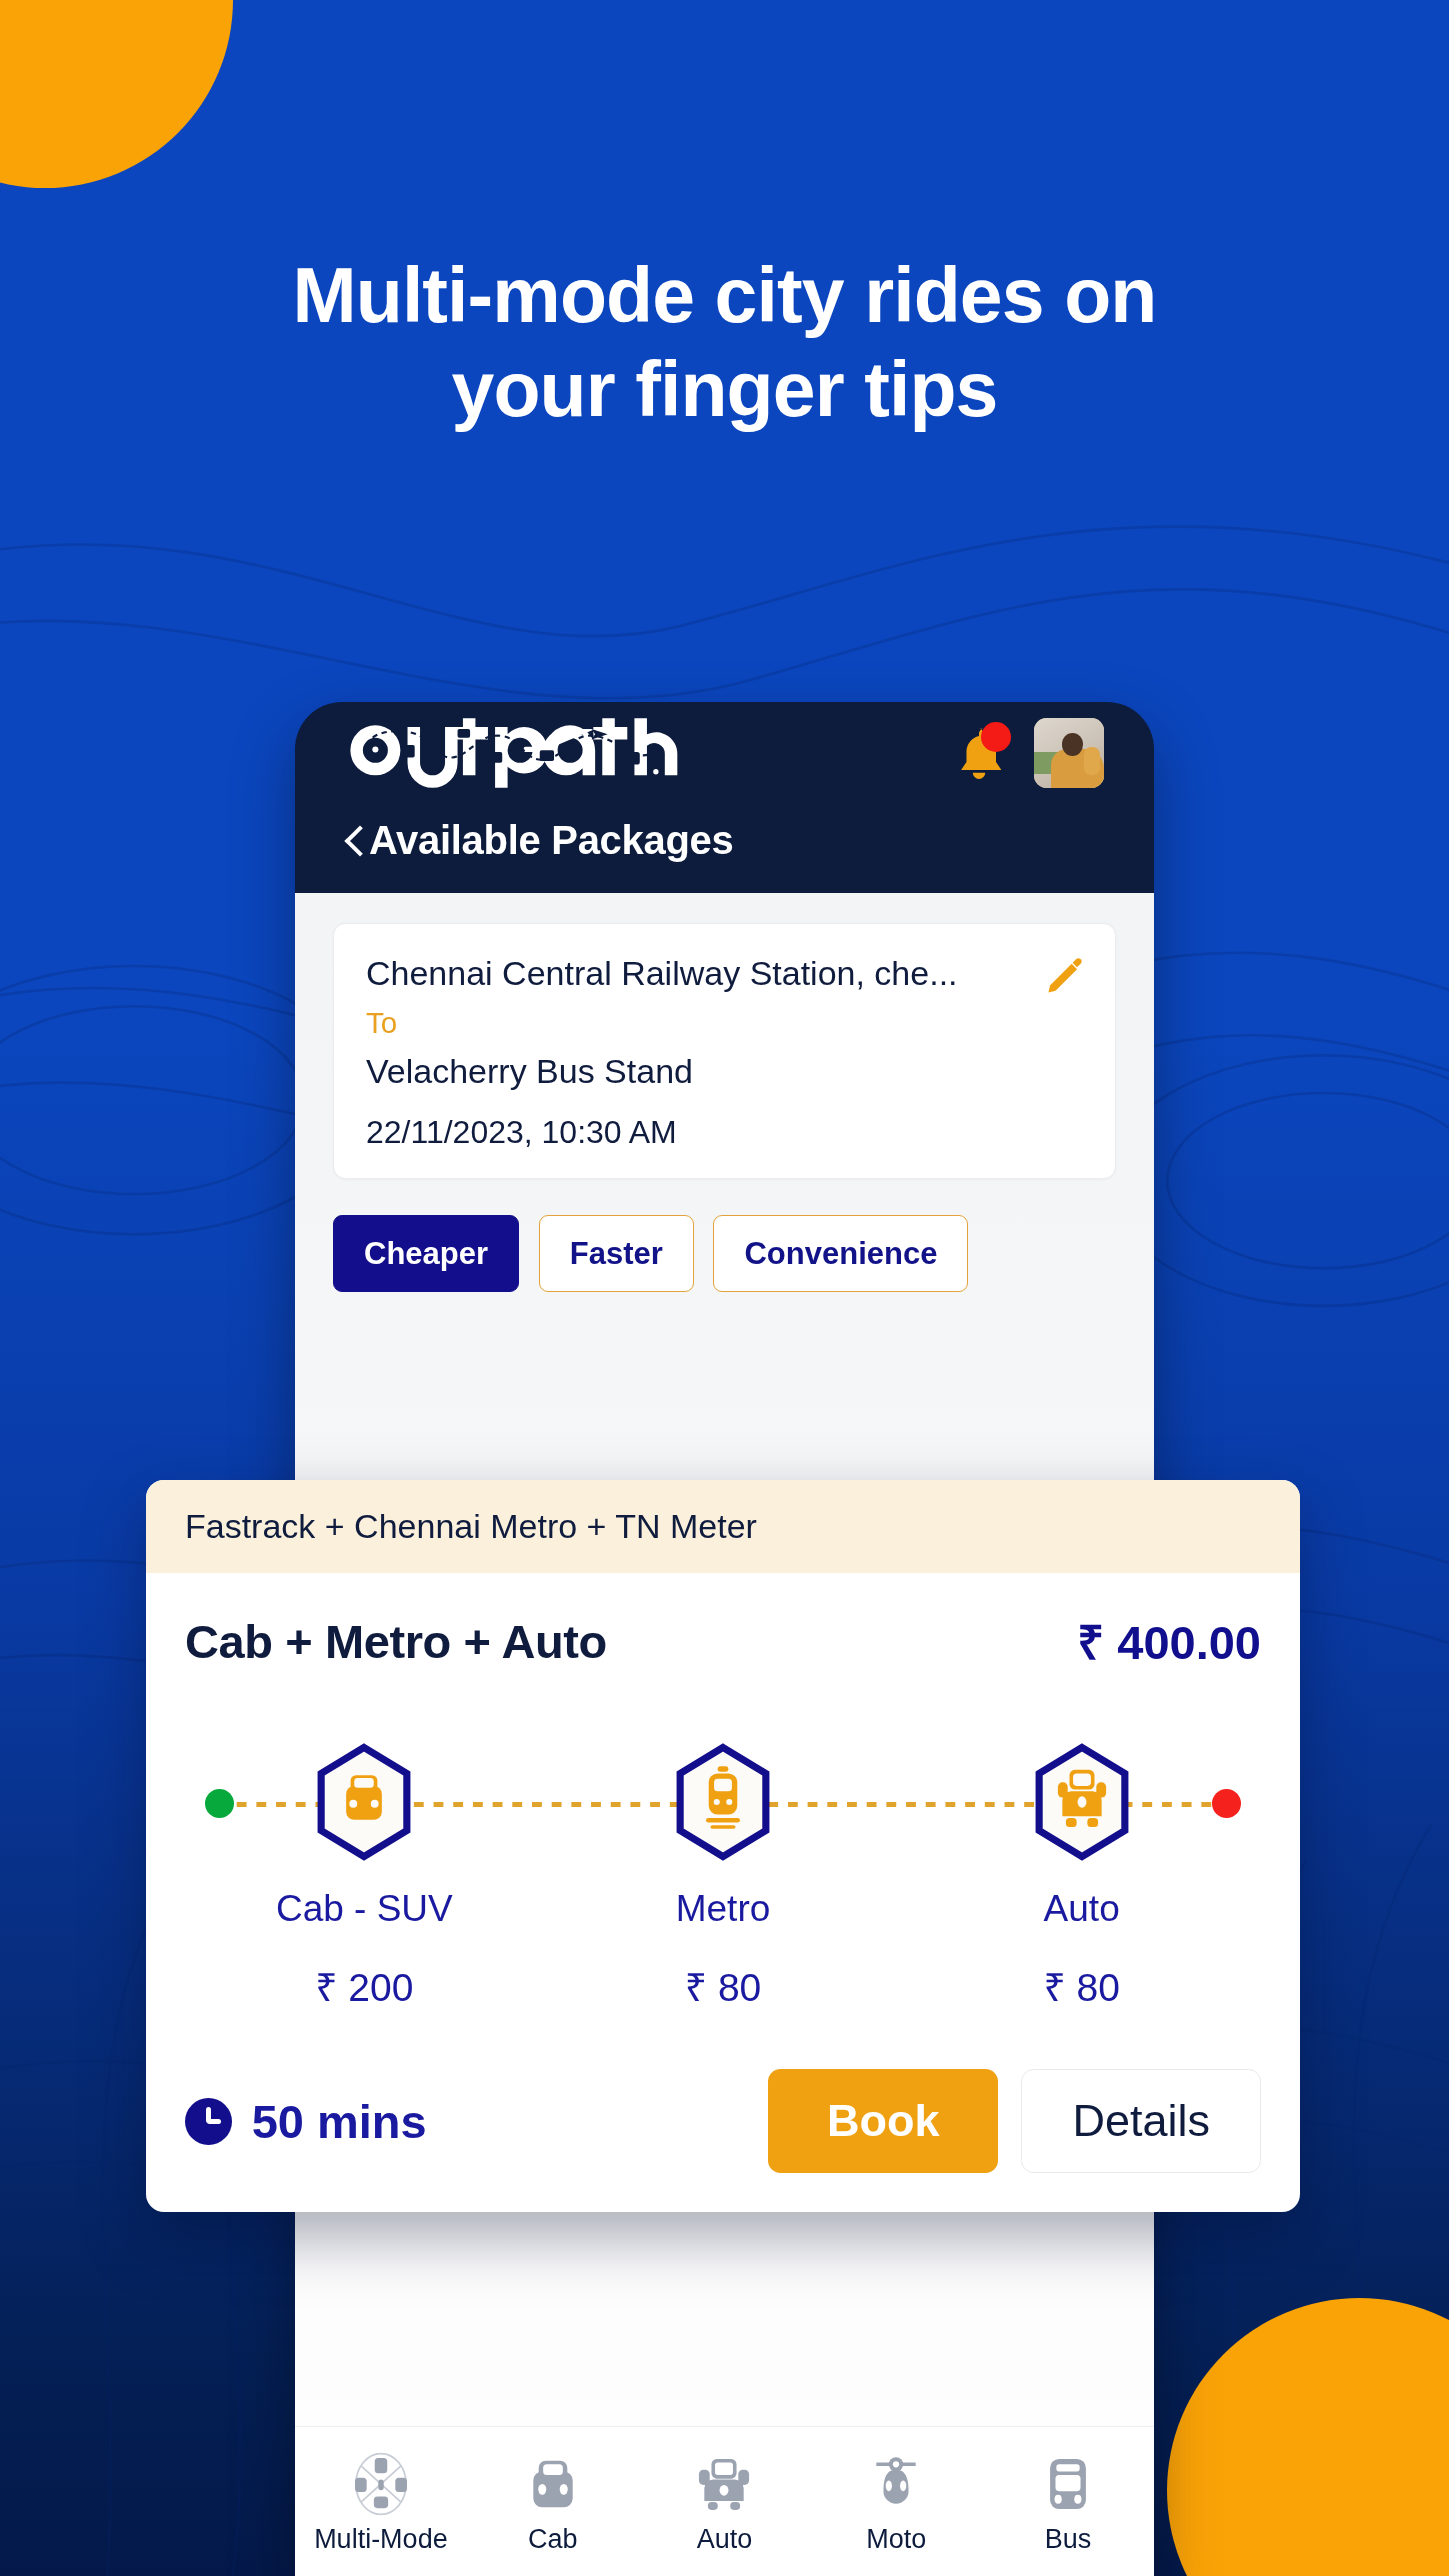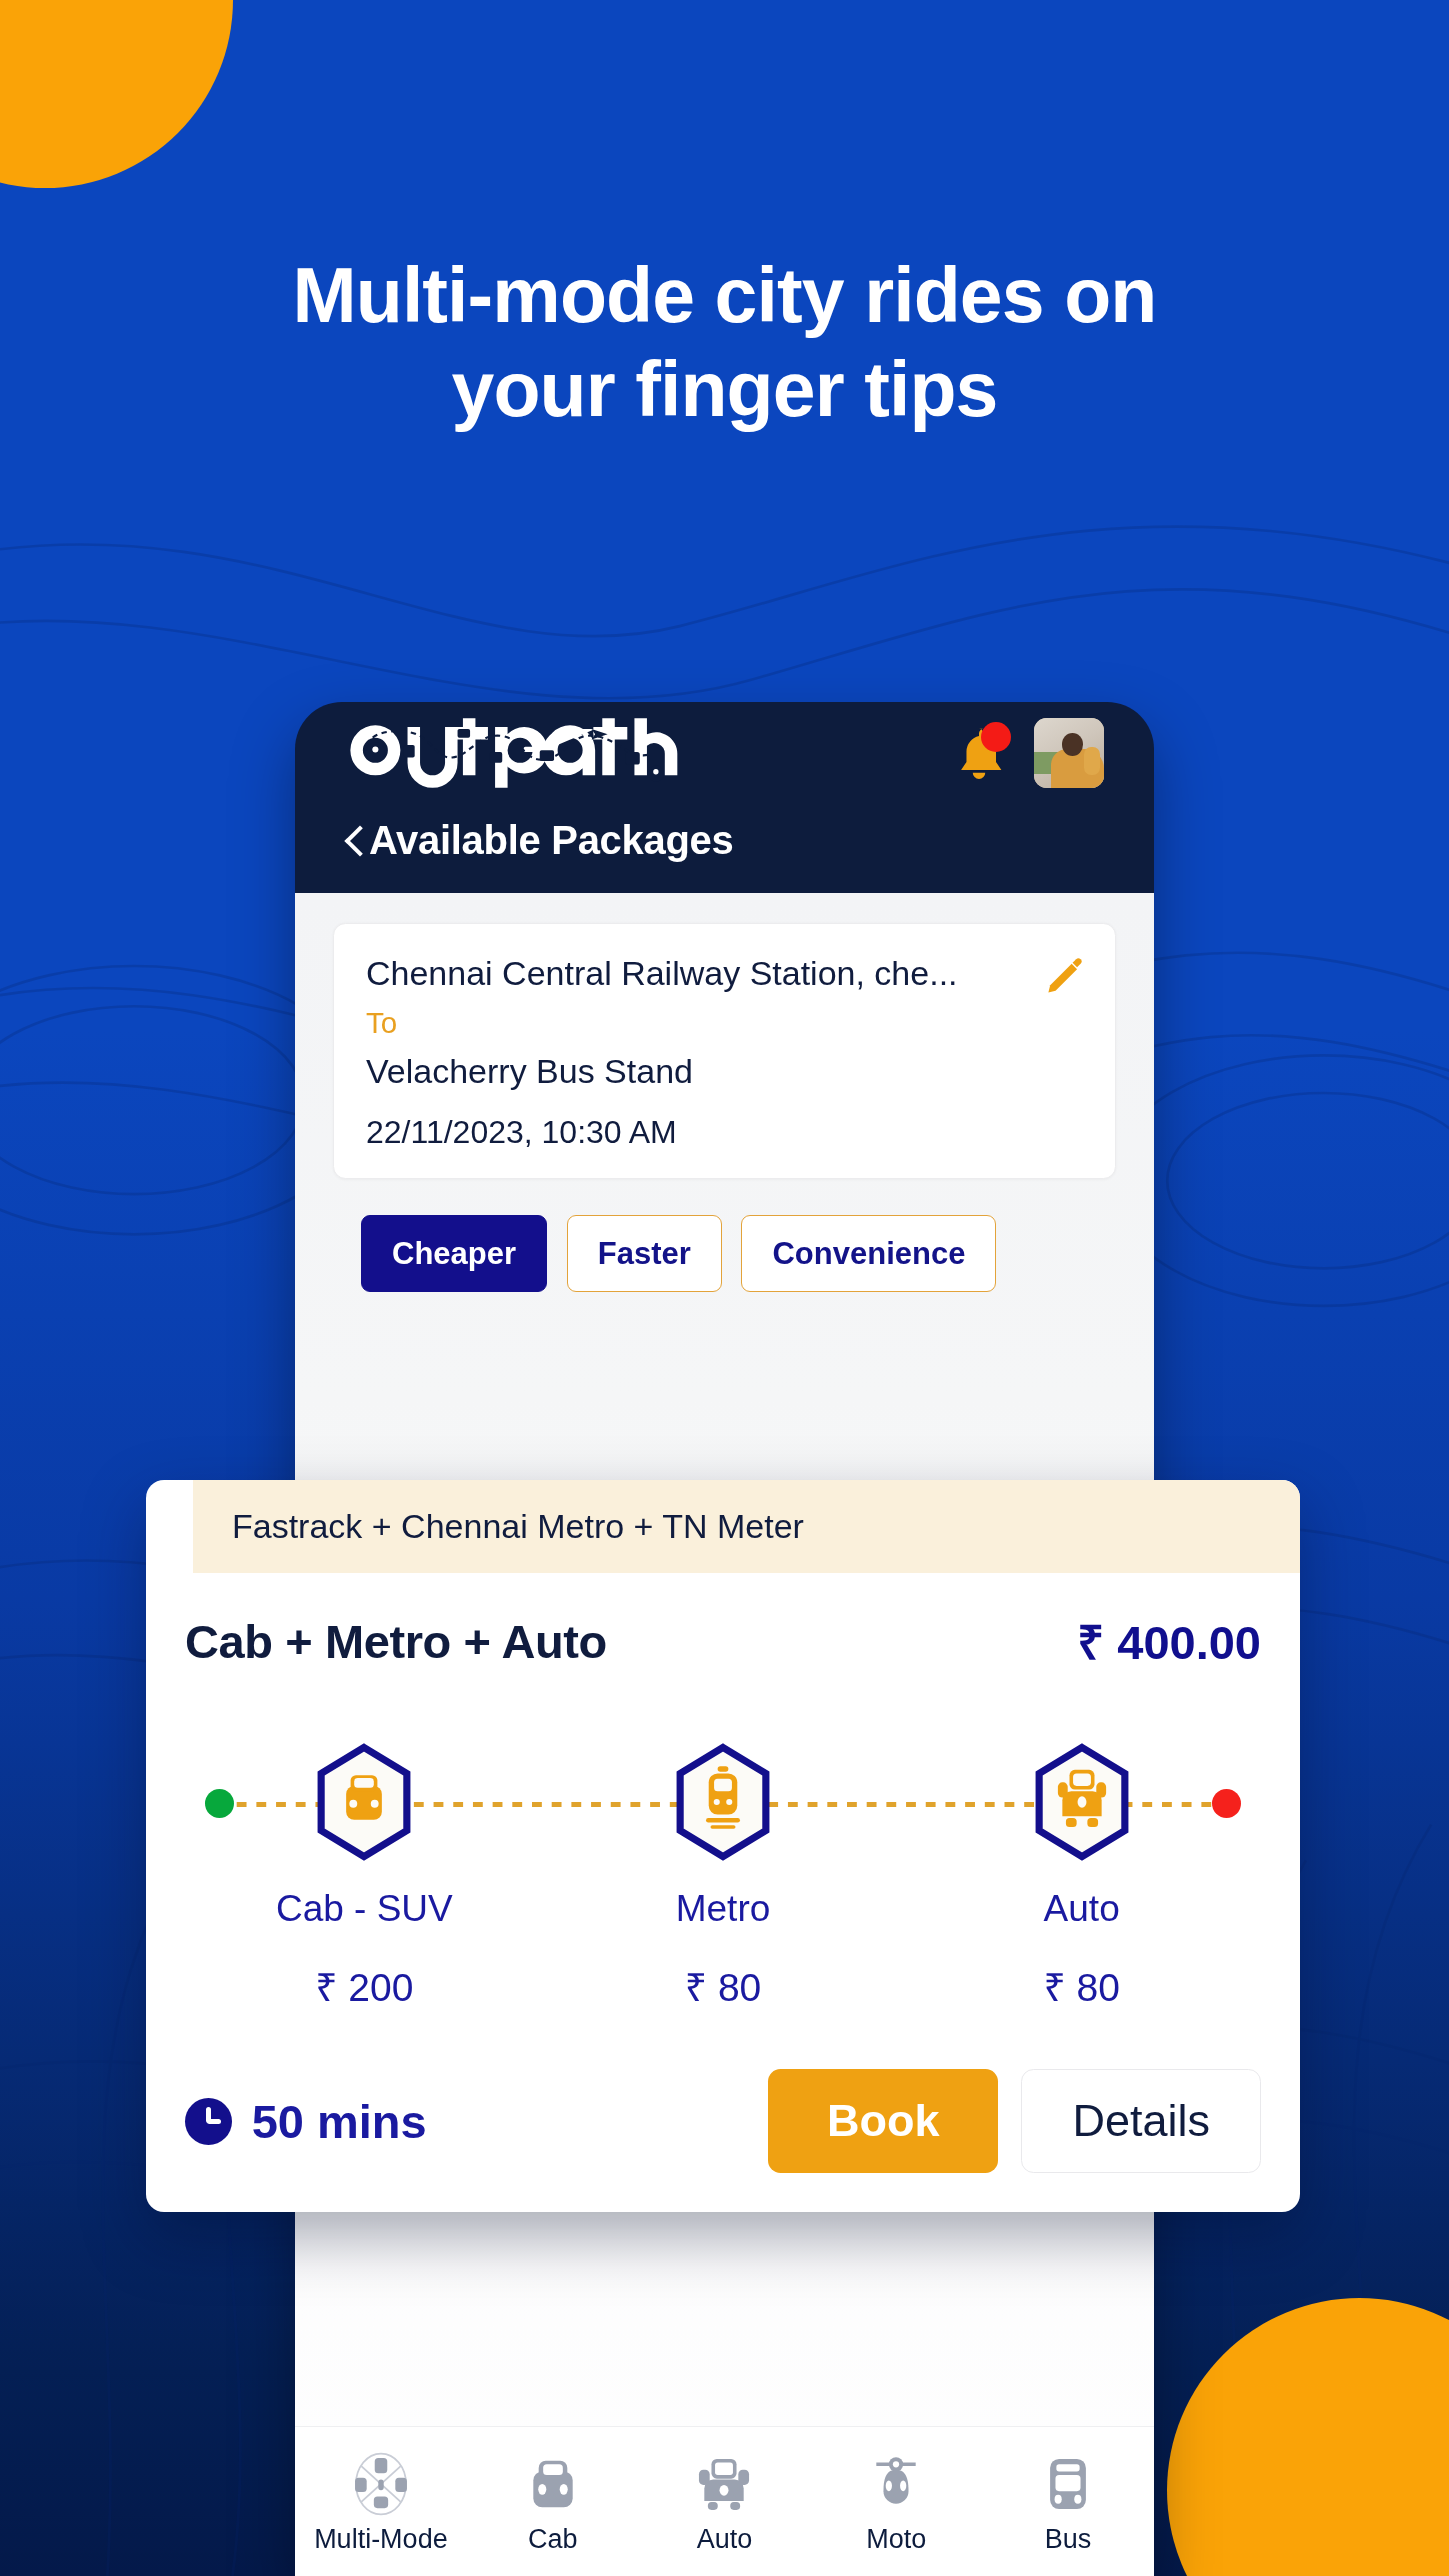--- a/index.html
+++ b/index.html
@@ -144,21 +144,21 @@
     margin:36px 38px 0 38px;
   }
   .chip {
     border-radius:9px;
     padding:19.7px 30px;
     font-size:31px; font-weight:700;
     border:1.8px solid #E3A33A;
     background:#fff; color:#131389;
     white-space:nowrap;
   }
-  .chip.active { background:#130F8C; color:#fff; border-color:#130F8C;margin-left:28px; }
+  .chip.active { background:#130F8C; color:#fff; border-color:#130F8C; }
 
   
   .pkg-inline {
     margin:21.5px 32px 0 32px;
     background:#fff;
     border-radius:12.5px;
     padding:0 30px 30px 30px;
     position:relative;
   }
   .node-row-sm { display:flex; justify-content:space-around; padding-top:7.2px; }
@@ -198,21 +198,21 @@
     width:1154px;
     border-radius:18px;
     background:#fff;
     overflow:hidden;
     box-shadow:0 25px 63px rgba(2,12,40,.34);
     z-index:5;
   }
   .feature-head {
     background:#FAF0DB;
     padding:27px 39px 27px 39px;
-    font-size:34px; color:#101C3E;margin-left:47px;
+    font-size:34px; color:#101C3E;
   }
   .feature-body { padding:36px 39px 39px 39px; }
   .feature-title-row {
     display:flex; align-items:center; justify-content:space-between;
   }
   .feature-title { font-size:47px; font-weight:700; color:#101C3E; letter-spacing:-0.4px; }
   .feature-price { font-size:47px; font-weight:700; color:#110F8E; white-space:nowrap;margin-left:32px; }
 
   .journey {
     position:relative;

